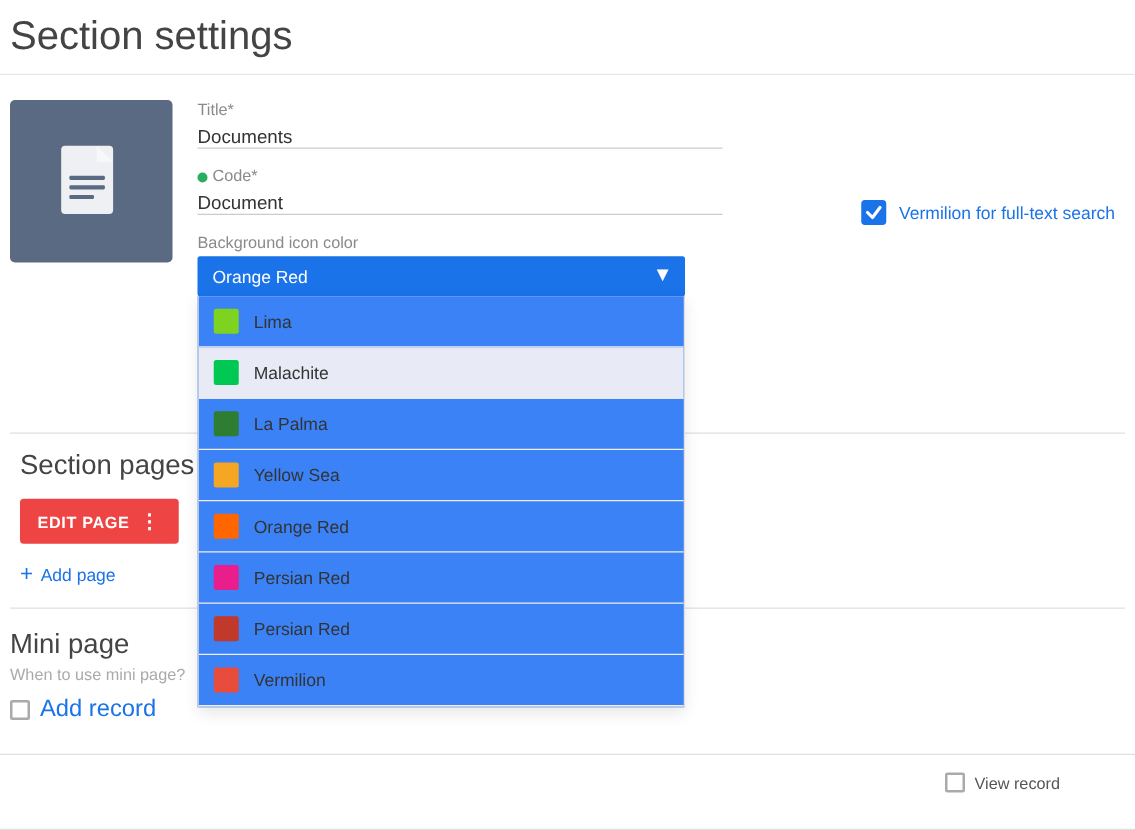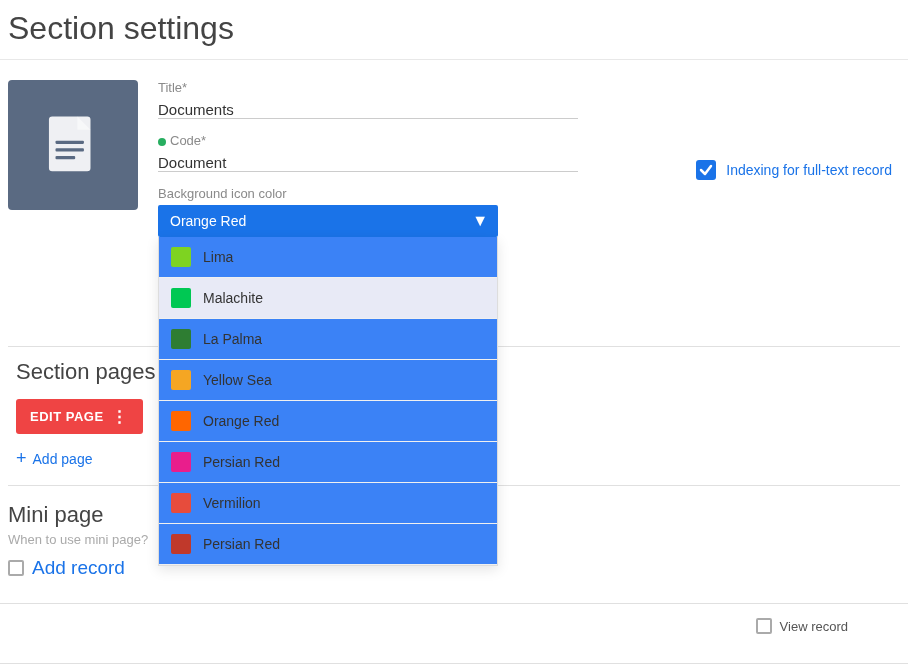--- a/index.html
+++ b/index.html
@@ -92,21 +92,21 @@
     
     .dropdown-label {
       font-size: 13px;
       color: #8a8a8a;
       margin-bottom: 4px;
       display: block;
     }
 
     .dropdown-container {
       position: relative;
-      width: 340px;
+      width: 390px;
     }
 
     .dropdown-selected {
       background: #1a73e8;
       color: #fff;
       padding: 6px 30px 6px 10px;
       border: 2px solid #1a73e8;
       border-radius: 2px;
       cursor: pointer;
       font-size: 14px;
@@ -374,40 +374,40 @@
             </div>
             <div class="dropdown-item">
               <span class="color-swatch" style="background: rgb(255, 102, 0);"></span>
               <span>Orange Red</span>
             </div>
             <div class="dropdown-item">
               <span class="color-swatch" style="background: rgb(233, 30, 140);"></span>
               <span>Persian Red</span>
             </div>
             <div class="dropdown-item">
+              <span class="color-swatch" style="background: rgb(192, 57, 43);"></span>
+              <span>Persian Red</span>
+            </div>
+            <div class="dropdown-item">
               <span class="color-swatch" style="background: rgb(231, 76, 60);"></span>
               <span>Vermilion</span>
-            </div>
-            <div class="dropdown-item">
-              <span class="color-swatch" style="background: rgb(192, 57, 43);"></span>
-              <span>Persian Red</span>
             </div>
           </div>
       </div>
     </div>
   </div>
 
   <div class="right-section">
     <label class="checkbox-label">
       <div class="checkbox-box">
         <svg viewBox="0 0 14 14">
           <polyline points="2,7 6,11 12,3" stroke="#fff" stroke-width="2.5" fill="none" stroke-linecap="round" stroke-linejoin="round"></polyline>
         </svg>
       </div>
-      <span>Indexing for full-text record</span>
+      <span>Vermilion for full-text search</span>
     </label>
   </div>
 </div>
 
 <div style="position: absolute; left: 0; top: 330px; right: 0; padding: 16px 8px;">
   <div class="divider"></div>
   <div style="padding: 12px 8px;">
     <h2 class="section-pages-title">Section pages</h2>
     <button class="edit-page-btn">
       <span>EDIT PAGE</span>

